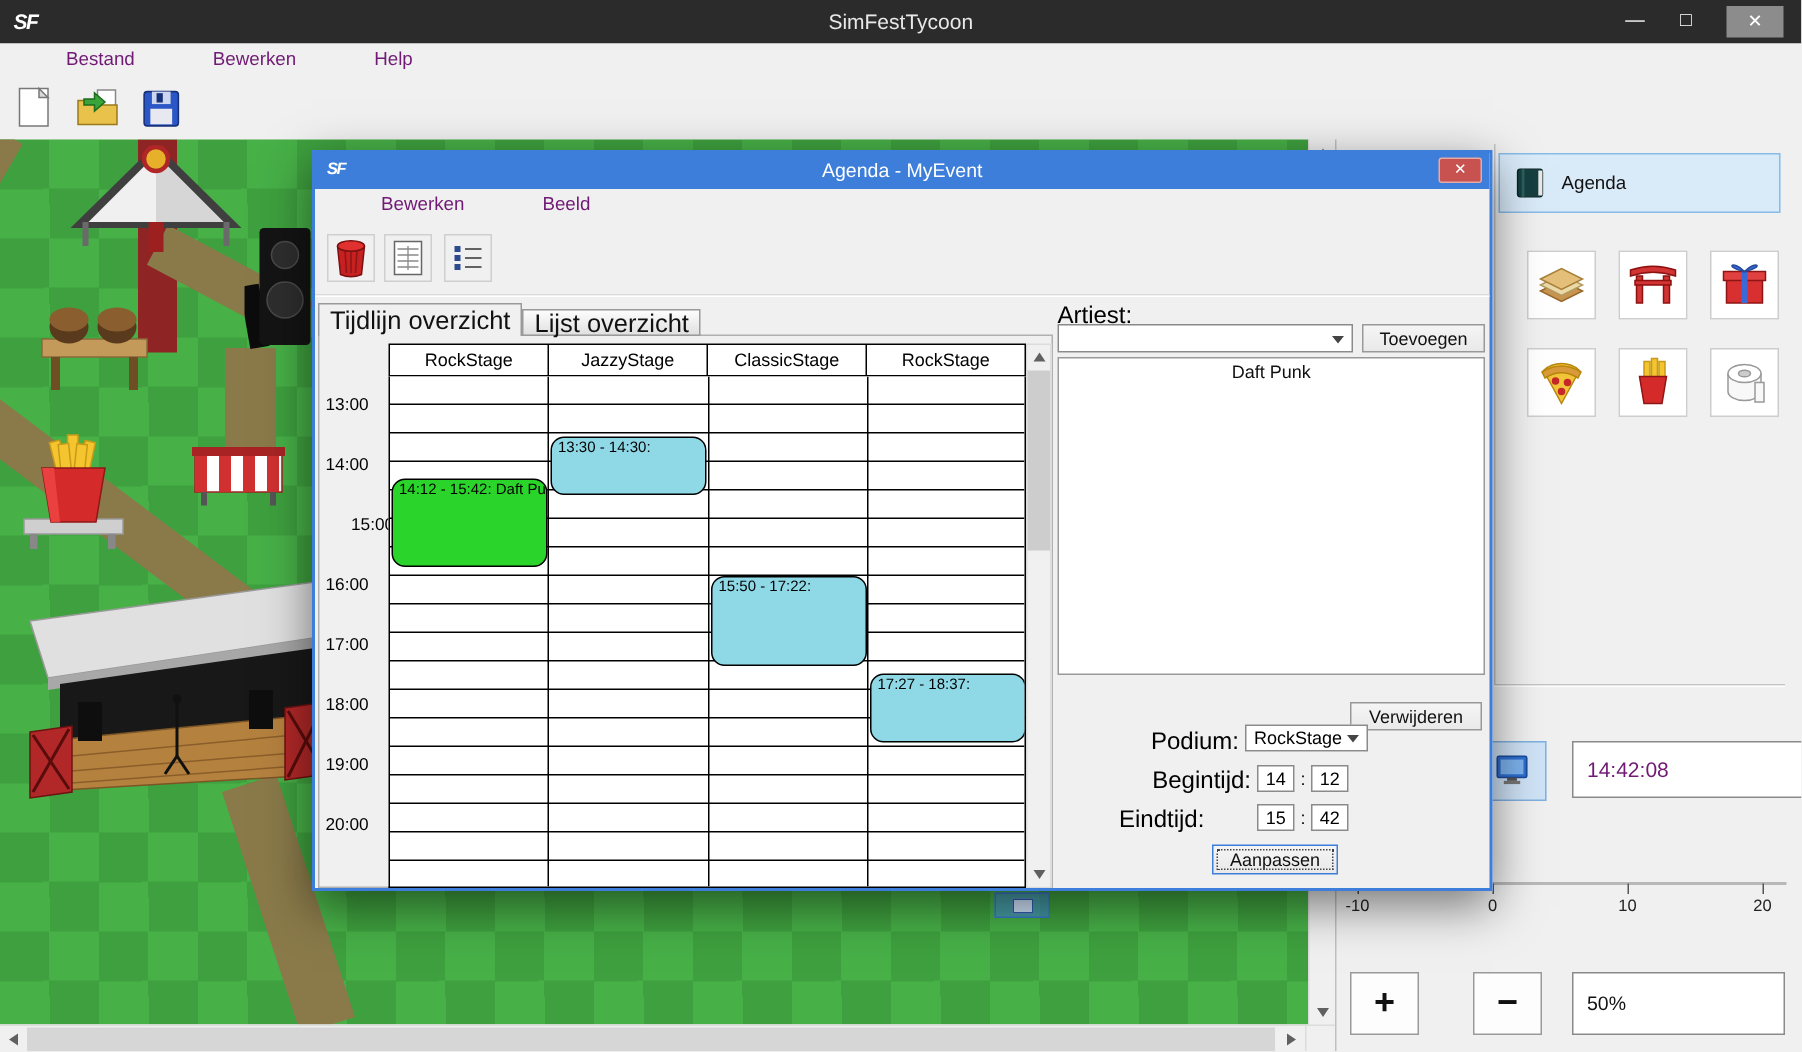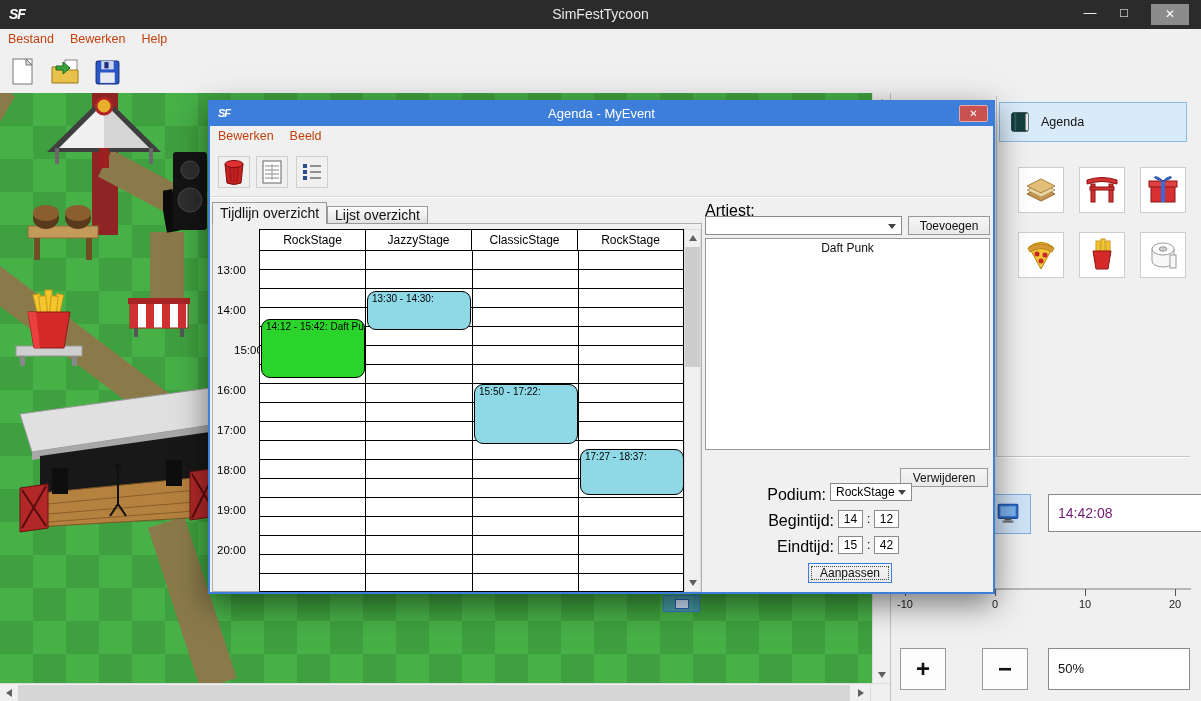--- a/index.html
+++ b/index.html
@@ -9,21 +9,21 @@
   
   .titlebar { position:absolute; left:0; top:0; width:1201px; height:29px; background:#2b2b2b; }
   .sf-logo { position:absolute; left:9px; top:6px; color:#fff; font-weight:bold; font-style:italic; font-size:14px; letter-spacing:-1px; }
   .win-title { position:absolute; left:0; right:0; top:0; text-align:center; line-height:29px; font-size:14px; color:#e8e8e8; }
   .win-min,.win-max { position:absolute; top:0; width:26px; text-align:center; line-height:26px; color:#fff; font-size:13px; cursor:default; }
   .win-min { right:98px; } .win-max { right:64px; }
   .win-close { position:absolute; right:12px; top:4px; width:38px; height:21px; background:#8c8c8c; color:#fff; text-align:center; line-height:21px; font-size:12px; cursor:default; }
 
   
   .menubar { position:absolute; left:0; top:29px; width:1201px; height:21px; background:#f0f0f0; }
-  .menu-item { display:inline-block; padding:0 8px; line-height:21px; font-size:12.5px; color:#c2410c; }
+  .menu-item { display:inline-block; padding:0 8px; line-height:21px; font-size:12.5px; color:#701a75;margin-left:36px; }
   .toolbar { position:absolute; left:0; top:50px; width:1201px; height:43px; background:#f0f0f0; }
   .tbtn { position:absolute; top:3px; width:38px; height:38px; display:flex; align-items:center; justify-content:center; background:transparent; border:1px solid transparent; }
 
   
   .map { position:absolute; left:0; top:93px; width:872px; height:590px; overflow:hidden;
          background:repeating-conic-gradient(#47b047 0% 25%, #3ea03e 0% 50%); background-size:66px 66px; }
   .path { position:absolute; background:#8a7a4a; }
   .path-red { background:#8e2424; }
   .map-obj { position:absolute; }
   .tile-marker { position:absolute; left:663px; top:595px; width:37px; height:17px; background:rgba(70,140,240,.55);
@@ -71,21 +71,21 @@
   .dlg-title { text-align:center; line-height:24px; color:#fff; font-size:13px; }
   .dlg-close { position:absolute; right:5px; top:3px; width:29px; height:17px; background:#c85250; border:1px solid #e6a9a5;
                border-radius:2px; color:#fff; font-size:10px; text-align:center; line-height:15px; }
   .dlg-content { position:relative; width:783px; height:466px; }
   .dlg-menubar { position:absolute; left:0; top:0; width:100%; height:20px; }
   .dbtn { position:absolute; top:30px; width:32px; height:32px; border:1px solid #cfcfcf; background:#f0f0f0;
           display:flex; align-items:center; justify-content:center; }
   .dlg-sep { position:absolute; left:0; right:0; top:70px; border-top:1px solid #dadada; border-bottom:1px solid #fff; }
 
   .tabs-row { position:absolute; left:2px; top:76px; height:22px; display:flex; align-items:flex-end; z-index:2; }
-  .tab { padding:0 7px; font-size:14px; border:1px solid #9a9a9a; background:linear-gradient(#fdfdfd,#e0e0e0);
+  .tab { padding:0 7px; font-size:17px; border:1px solid #9a9a9a; background:linear-gradient(#fdfdfd,#e0e0e0);
          height:18px; line-height:17px; color:#111; }
   .tab.active { height:22px; line-height:21px; background:#f0f0f0; border-bottom:none; position:relative; z-index:3; }
 
   .tab-content { position:absolute; left:2px; top:97px; width:490px; height:369px; border:1px solid #b0b0b0; background:#f0f0f0; }
   .time-gutter { position:absolute; left:0; top:5px; width:46px; height:363px; }
   .time-label { position:absolute; left:4px; height:14px; line-height:14px; font-size:11.5px; color:#000; }
   .grid-header { position:absolute; left:46px; top:5px; width:425px; height:22px; display:flex; background:#fff; border:1px solid #000; }
   .gh-cell { flex:1; border-right:1px solid #000; font-size:12px; text-align:center; line-height:20px; color:#000;
              white-space:nowrap; overflow:hidden; }
   .gh-cell:last-child { border-right:none; }
@@ -466,21 +466,21 @@
       <div class="combo" style="left:620px;top:357px;width:82px;height:18px">
         <span>RockStage</span>
         <span class="chev"></span>
       </div>
 
       <div class="lbl" style="left:536px;top:386px;width:88px;text-align:right">Begintijd:</div>
       <input class="tfield" style="left: 628px; top: 384px;" value="14">
       <span class="colon" style="left:657px;top:386px">:</span>
       <input class="tfield" style="left: 664px; top: 384px;" value="12">
 
-      <div class="lbl" style="left:536px;top:412px;width:88px;text-align:right">Eindtijd:</div>
+      <div class="lbl" style="left:536px;top:412px;width:88px;text-align:left">Eindtijd:</div>
       <input class="tfield" style="left: 628px; top: 410px;" value="15">
       <span class="colon" style="left:657px;top:412px">:</span>
       <input class="tfield" style="left: 664px; top: 410px;" value="42">
 
       <div class="btn focused" style="left:598px;top:437px;width:84px;height:20px">Aanpassen</div>
     </div>
   </div>
 
 </div>
 

